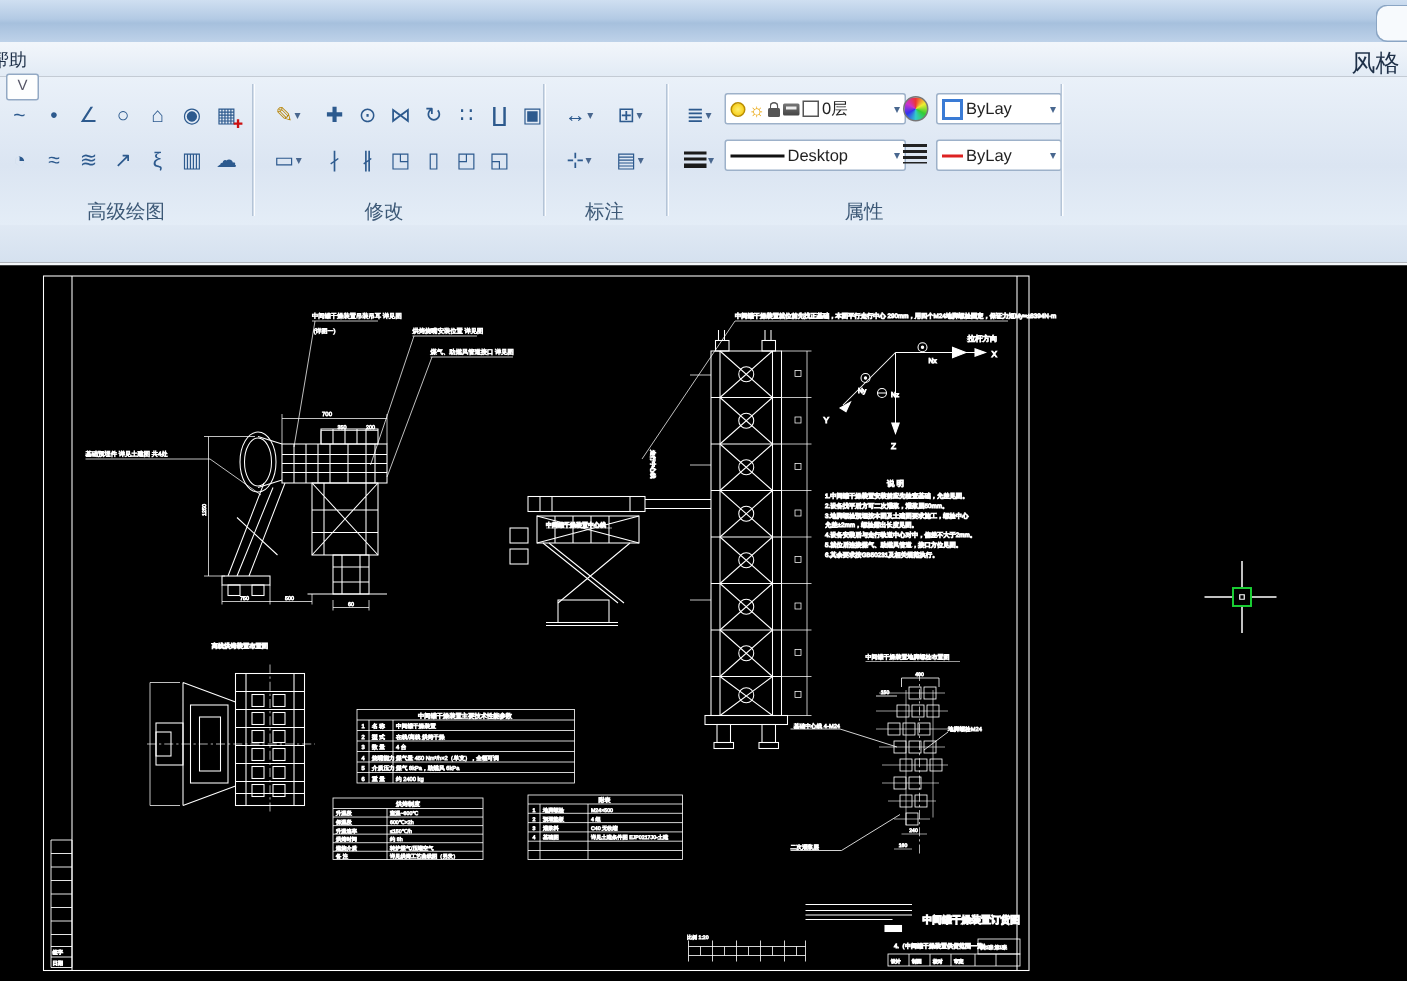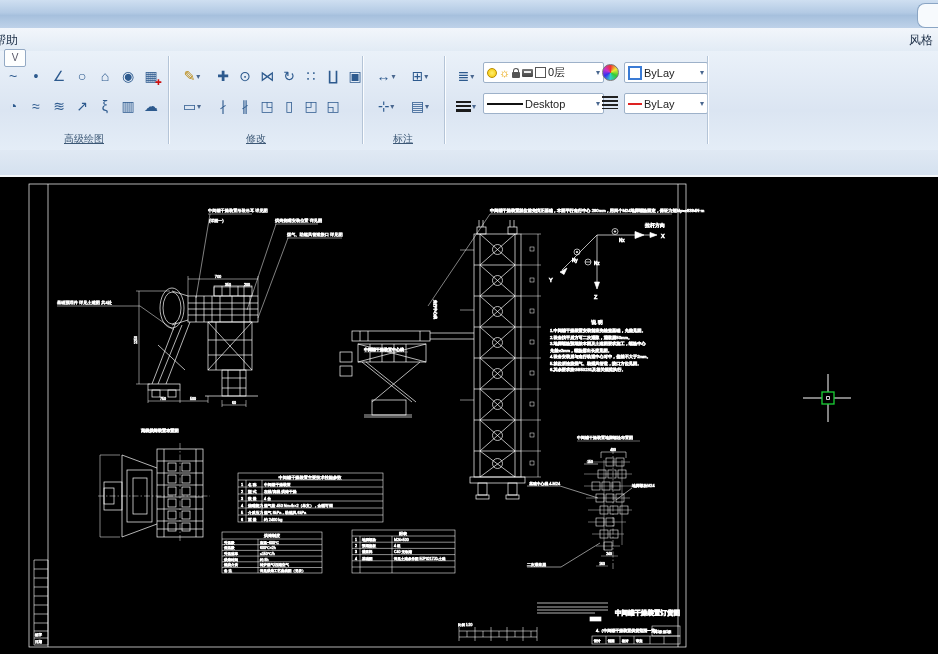--- a/index.html
+++ b/index.html
@@ -8,34 +8,34 @@
   
   .titlebar{position:absolute;left:0;top:0;width:938px;height:28px;
     background:linear-gradient(#cfdff1,#b3cae4 45%,#a6c0dd 55%,#bed2e9);
     border-bottom:1px solid #8fa9c7;}
   .titlebar .txt{position:absolute;left:2px;top:7px;font-size:12px;color:#17222e;white-space:nowrap;}
   .corner-tab{position:absolute;right:0px;top:3px;width:20px;height:23px;background:#f7fafd;
     border:1px solid #8aa5c4;border-right:none;border-radius:8px 0 0 8px;}
   .tabrow{position:absolute;left:0;top:28px;width:938px;height:23px;
     background:linear-gradient(#f2f6fb,#e2ebf5);border-bottom:1px solid #c7d4e4;}
   .tabrow .help{position:absolute;left:-6px;top:4px;font-size:12px;color:#1e3048;}
-  .tabrow .style{position:absolute;right:5px;top:4px;font-size:12px;color:#1e3048;}
+  .tabrow .style{position:absolute;right:5px;top:4px;font-size:16px;color:#1e3048;}
   
   .ribbon{position:absolute;left:0;top:51px;width:938px;height:99px;
     background:linear-gradient(#eaf1f9,#dbe5f2 60%,#e4edf7);border-bottom:1px solid #9fb6cf;}
   .vbtn{position:absolute;left:4px;top:-2px;width:20px;height:16px;background:#fdfefe;
     border:1px solid #93a9c4;border-radius:2px;font-size:10px;color:#556;text-align:center;line-height:15px;}
   .sep{position:absolute;top:5px;height:88px;width:1px;background:#b4c4d7;box-shadow:1px 0 0 #fbfdff;}
   .tb{position:absolute;width:22px;height:24px;display:flex;align-items:center;justify-content:center;
       font-size:14px;color:#2d5a8e;}
   .tb.wide{width:32px;}
   .tb .g{line-height:1;}
   .tb .car{font-size:8px;color:#49678f;margin-left:1px;}
   .tb .ov{position:absolute;right:0;bottom:1px;font-size:8px;color:#cc1111;}
-  .glabel{position:absolute;top:81px;height:16px;font-size:10px;color:#3c5876;text-align:center;text-decoration:underline;}
+  .glabel{position:absolute;top:81px;height:16px;font-size:13px;color:#3c5876;text-align:center;}
   .combo{position:absolute;height:19px;background:#fff;border:1px solid #9db1c9;border-radius:2px;
     display:flex;align-items:center;gap:2px;padding:0 3px;font-size:11px;color:#222;}
   .combo .car{margin-left:auto;font-size:8px;color:#49678f;}
   .bulb{width:8px;height:8px;border-radius:50%;background:radial-gradient(#ffef6e,#f5c400);border:1px solid #b98d00;}
   .sun{color:#e8a200;font-size:12px;line-height:1;}
   .lock{width:8px;height:6px;background:#555;border-radius:1px;position:relative;margin-top:4px;}
   .lock:before{content:'';position:absolute;top:-4px;left:1px;width:4px;height:4px;
     border:1.5px solid #555;border-bottom:none;border-radius:3px 3px 0 0;}
   .printer{width:11px;height:8px;background:linear-gradient(#777,#444);border-radius:1px;position:relative;}
   .printer:before{content:'';position:absolute;left:2px;top:2px;width:7px;height:2px;background:#eee;}
@@ -220,20 +220,21 @@
     <span class="ltline"></span>
     <span>Desktop</span>
     <span class="car">▾</span>
   </div>
   <div class="dashbars" style="left:602px;top:45px"></div>
   <div class="combo" style="left:624px;top:42px;width:76px">
     <span class="redline"></span>
     <span>ByLay</span>
     <span class="car">▾</span>
   </div>
+  <div class="glabel" style="left:446px;width:260px">属性</div>
   <div class="sep" style="left:707px"></div>
 </div>
 
 <div class="band"></div>
 <div class="wline"></div>
 <div class="canvas"></div>
 
 <svg viewBox="0 157 938 497" style="position:absolute;left:0;top:157px;width:938px;height:497px" fill="none" stroke="#fff" stroke-width="0.7">
 
   <g>

